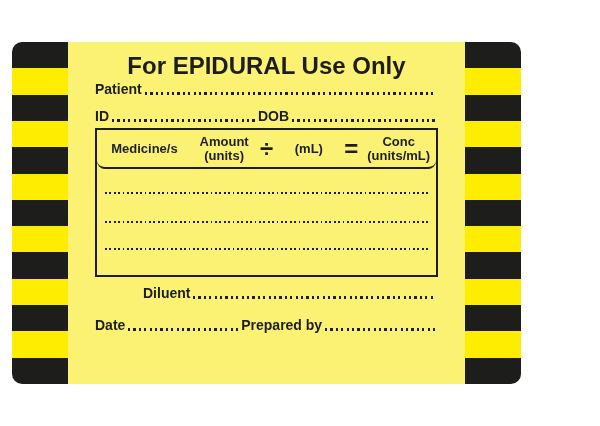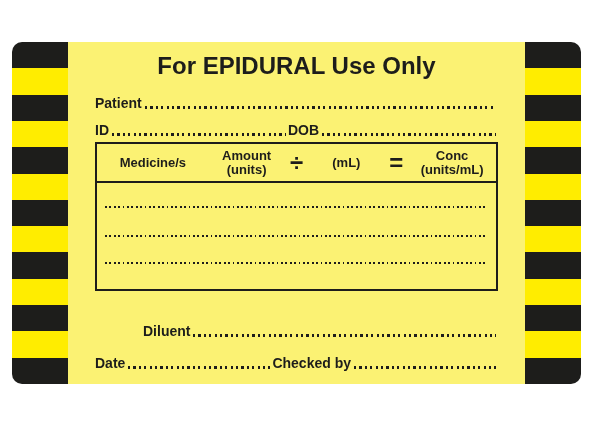--- a/index.html
+++ b/index.html
@@ -11,21 +11,21 @@
   html, body { width: 600px; height: 426px; background: #ffffff; }
   body {
     font-family: "Liberation Sans", sans-serif;
     font-weight: bold;
     color: var(--ink);
     position: relative;
   }
   .label {
     position: absolute;
     left: 12px; top: 42px;
-    width: 569px; height: 342px;
+    width: 509px; height: 342px;
     border-radius: 10px;
     overflow: hidden;
     display: flex;
   }
   .stripe-col {
     width: 56px;
     flex: 0 0 56px;
     background: repeating-linear-gradient(
       to bottom,
       var(--ink) 0 26.31px,
@@ -47,23 +47,23 @@
     white-space: nowrap;
   }
   .field-row {
     display: flex;
     align-items: flex-end;
     height: 16px;
     font-size: 14px;
     line-height: 16px;
     white-space: nowrap;
   }
-  .row-patient { margin-top: 14px; }
+  .row-patient { margin-top: 0; }
   .row-iddob  { margin-top: 11px; }
-  .row-diluent { margin-top: 32px; padding-left: 48px; }
+  .row-diluent { margin-top: 8px; padding-left: 48px; }
   .row-date { margin-top: 16px; }
   .row-time { margin-top: 7px; }
   .leader {
     flex: 1 1 auto;
     height: 3px;
     margin: 0 2px 2px 3px;
     background-image: repeating-linear-gradient(
       to right,
       var(--ink) 0 2.2px,
       transparent 2.2px 5.4px
@@ -75,20 +75,21 @@
     border: 2px solid var(--ink);
     display: flex;
     flex-direction: column;
   }
   .thead {
     height: 39px;
     flex: 0 0 39px;
     border-bottom: 2px solid var(--ink);
     display: flex;
     align-items: stretch;
+    border-radius: 8px;
   }
   .th {
     display: flex;
     flex-direction: column;
     justify-content: center;
     text-align: center;
     font-size: 13px;
     line-height: 14px;
   }
   .th-medicine { flex: 0 0 28%; }
@@ -167,21 +168,21 @@
     </div>
 
     <div class="field-row row-diluent">
       <span>Diluent</span>
       <span class="leader"></span>
     </div>
 
     <div class="field-row row-date">
       <span>Date</span>
       <span class="leader"></span>
-      <span>Checked by</span>
+      <span>Prepared by</span>
       <span class="leader"></span>
     </div>
 
 
   </div>
 
   <div class="stripe-col"></div>
 
 </div>
 

